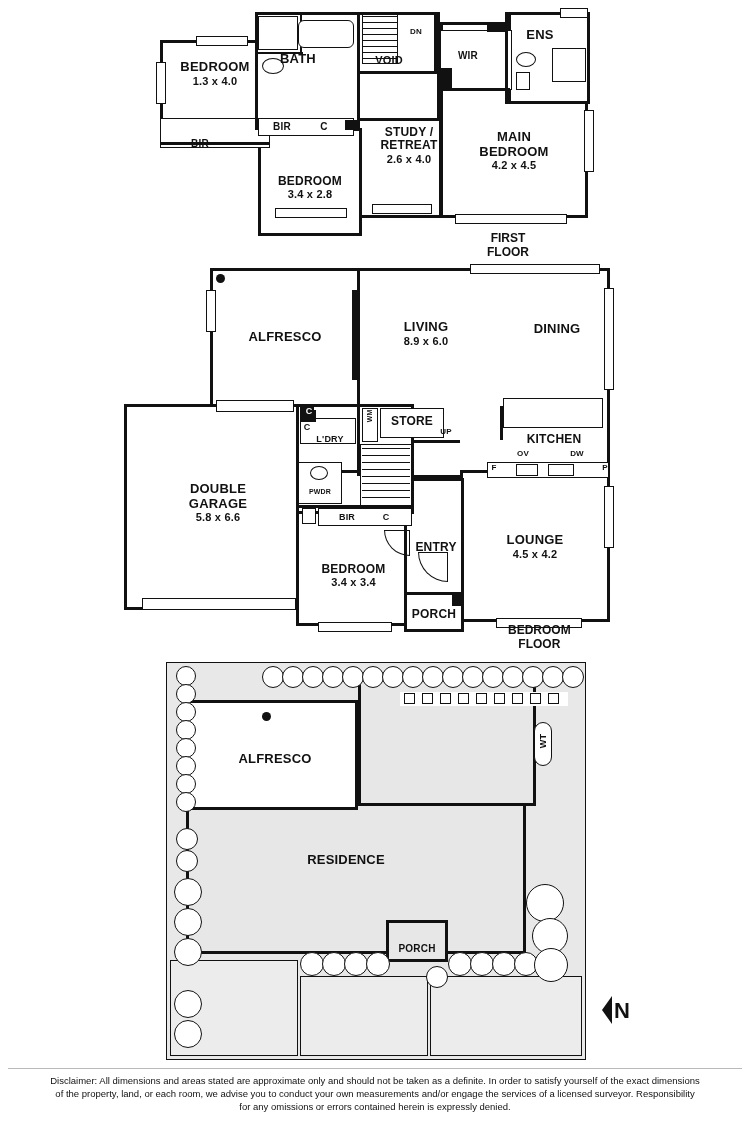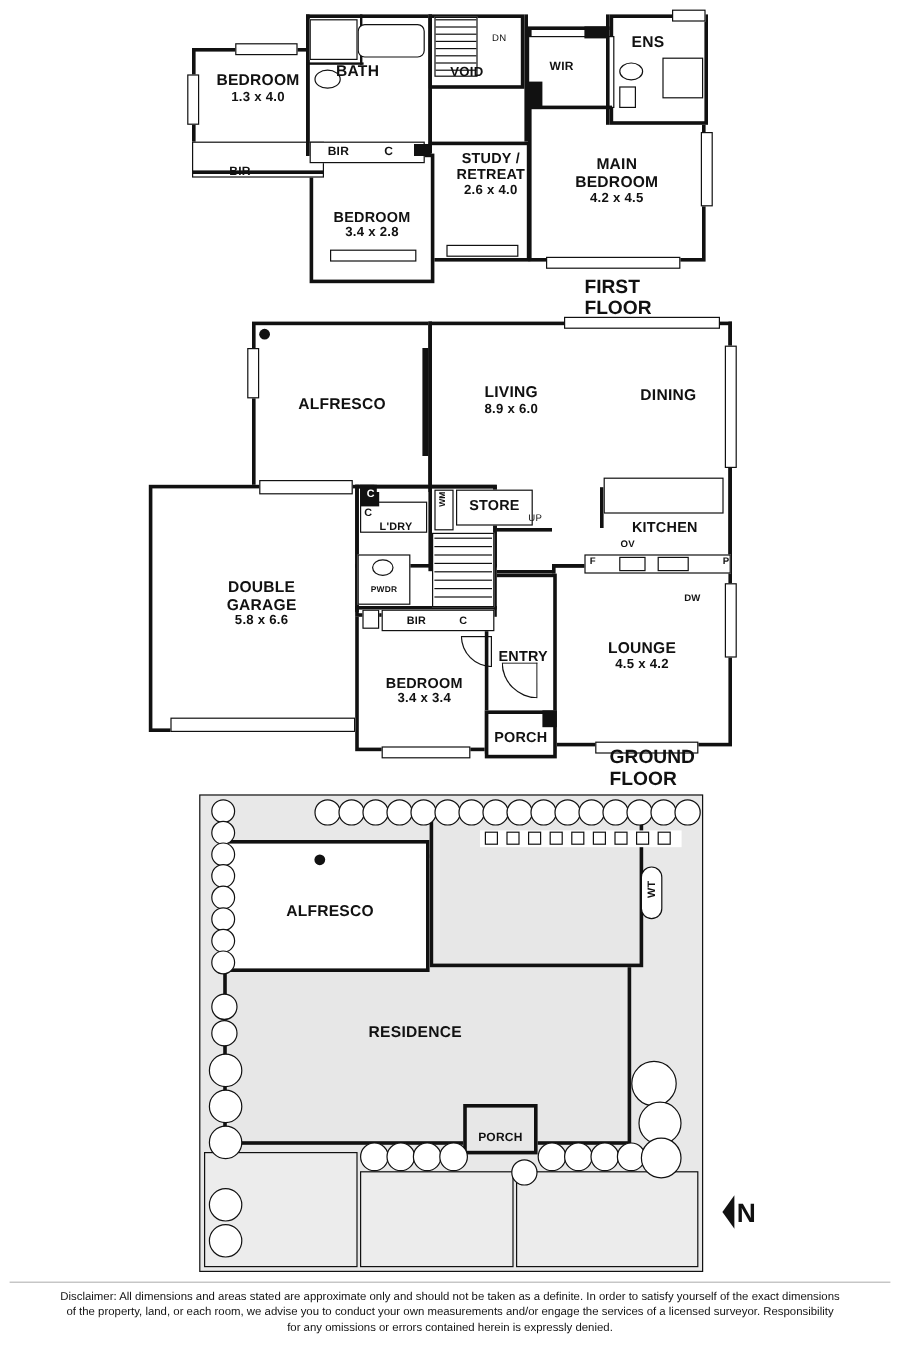--- a/index.html
+++ b/index.html
@@ -11,22 +11,22 @@
   .fill{background:#e8e8e8;}
   .lbl{position:absolute;text-align:center;line-height:1.12;font-weight:bold;letter-spacing:.2px;}
   .lbl .dim{font-weight:bold;display:block;}
   .t13{font-size:13px;}
   .t12{font-size:12px;}
   .t11{font-size:11px;}
   .t10{font-size:10px;}
   .t9{font-size:9px;}
   .t8{font-size:8px;}
   .t7{font-size:7px;}
-  .reg{font-weight:normal;}
-  .floorlbl{position:absolute;font-size:16px;font-weight:bold;}
+  .reg{font-weight:bold;}
+  .floorlbl{position:absolute;font-size:12px;font-weight:bold;text-align:center;}
   
   .win{position:absolute;background:#fff;border:1.5px solid #111;}
   .blk{position:absolute;background:#111;}
   .dot{position:absolute;border-radius:50%;background:#111;}
   .door{position:absolute;border:1.5px solid #111;border-radius:0 0 0 100%;}
   .circ{position:absolute;border:1.5px solid #111;border-radius:50%;background:#fff;}
   .oval{position:absolute;border:1.5px solid #111;border-radius:50%/50%;background:#fff;}
   .tree{position:absolute;border-radius:50%;background:#fff;border:1px solid #111;}
   .disclaimer{position:absolute;left:0;right:0;text-align:center;font-size:9.5px;line-height:1.35;color:#111;}
   .hr{position:absolute;background:#b9b9b9;height:1px;}
@@ -189,21 +189,21 @@
     <span class="dim t11">8.9 x 6.0</span>
   </div>
   <div class="lbl t13" style="left:505px;top:322px;width:104px;">DINING</div>
   <div class="lbl t12" style="left:382px;top:415px;width:60px;">STORE</div>
   <div class="lbl t9" style="left:306px;top:434px;width:48px;">L'DRY</div>
   <div class="lbl t7" style="left:361px;top:412px;width:18px;transform:rotate(-90deg);transform-origin:center;">WM</div>
   <div class="lbl t9" style="left:298px;top:422px;width:18px;">C</div>
   <div class="lbl t9" style="left:300px;top:406px;width:18px;color:#fff;">C</div>
   <div class="lbl t12" style="left:500px;top:433px;width:108px;">KITCHEN</div>
   <div class="lbl t8" style="left:512px;top:450px;width:22px;">OV</div>
-  <div class="lbl t8" style="left:565px;top:450px;width:24px;margin-top:45px;">DW</div>
+  <div class="lbl t8" style="left:565px;top:450px;width:24px;">DW</div>
   <div class="lbl t8" style="left:487px;top:464px;width:14px;">F</div>
   <div class="lbl t8" style="left:598px;top:464px;width:14px;">P</div>
   <div class="lbl t8 reg" style="left:436px;top:428px;width:20px;">UP</div>
   <div class="lbl t7" style="left:300px;top:488px;width:40px;">PWDR</div>
   <div class="lbl t13" style="left:124px;top:482px;width:188px;">
     <span>DOUBLE</span><br>
     <span>GARAGE</span>
     <span class="dim t11">5.8 x 6.6</span>
   </div>
   <div class="lbl t9" style="left:330px;top:512px;width:34px;">BIR</div>
@@ -211,21 +211,21 @@
   <div class="lbl t12" style="left:296px;top:563px;width:115px;">
     <span>BEDROOM</span>
     <span class="dim t11">3.4 x 3.4</span>
   </div>
   <div class="lbl t12" style="left:406px;top:541px;width:60px;">ENTRY</div>
   <div class="lbl t12" style="left:404px;top:608px;width:60px;">PORCH</div>
   <div class="lbl t13" style="left:462px;top:533px;width:146px;">
     <span>LOUNGE</span>
     <span class="dim t11">4.5 x 4.2</span>
   </div>
-  <div class="floorlbl" style="left:508px;top:623px;">GROUND FLOOR</div>
+  <div class="floorlbl" style="left:508px;top:623px;">BEDROOM FLOOR</div>
 </div>
 
 <div class="plan">
   <div class="thin fill" style="left:166px;top:662px;width:420px;height:398px;"></div>
 
   <div class="thin fill" style="left:170px;top:960px;width:128px;height:96px;background:#ececec;"></div>
   <div class="thin fill" style="left:300px;top:976px;width:128px;height:80px;background:#ececec;"></div>
   <div class="thin fill" style="left:430px;top:976px;width:152px;height:80px;background:#ececec;"></div>
 
   <div class="wall fill" style="left:186px;top:712px;width:340px;height:242px;background:#e7e7e7;"></div>

